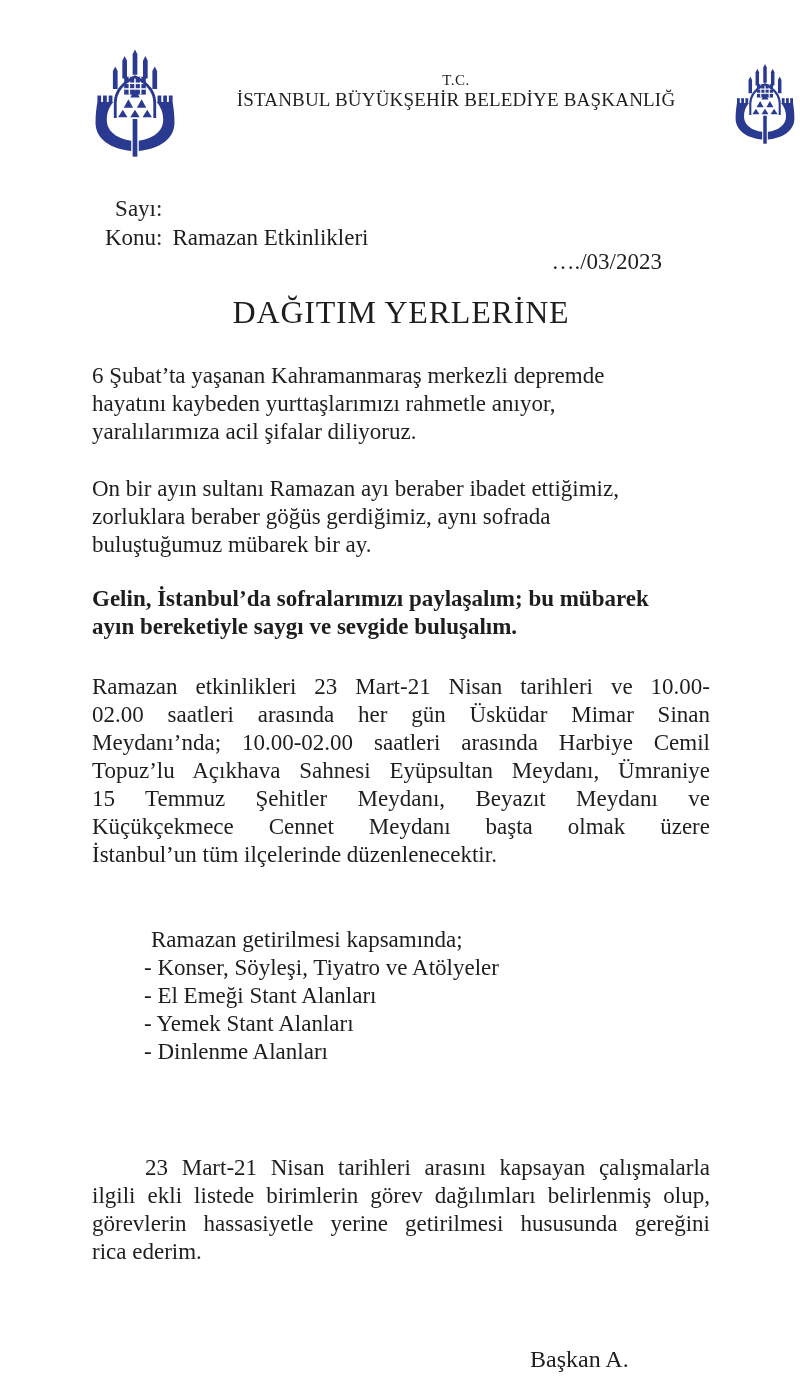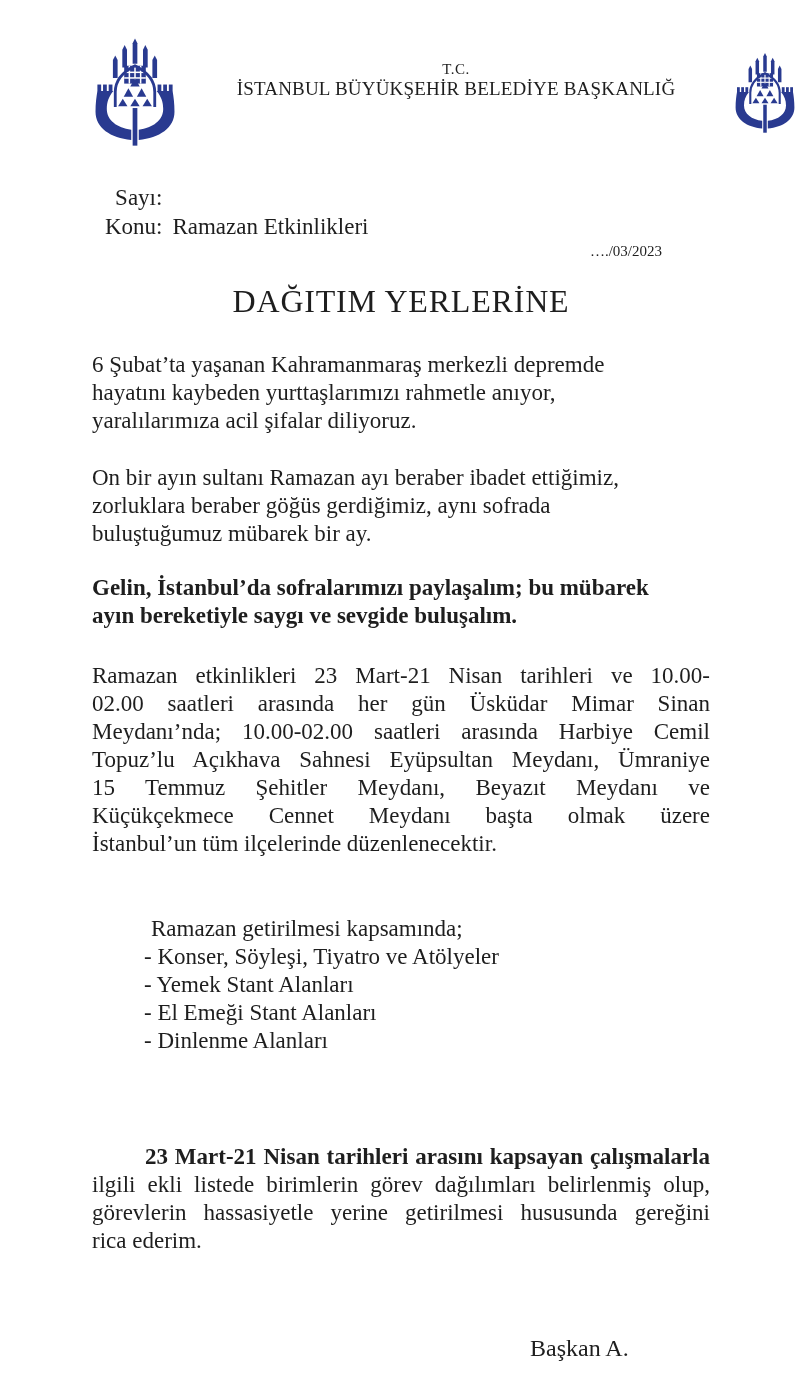--- a/index.html
+++ b/index.html
@@ -1,51 +1,51 @@
 <!DOCTYPE html>
 <html style="--logo-blue: #293a90; --ink: #1e1e1e;"><head>
 <meta charset="utf-8">
 <style>
   html, body { margin: 0; padding: 0; background: #ffffff; }
   body {
     width: 800px; height: 1388px; overflow: hidden;
     font-family: "Liberation Serif", "DejaVu Serif", serif;
     color: var(--ink, #1e1e1e);
   }
-  .page { width: 800px; height: 1033px; padding: 38px 90px 0 92px; box-sizing: border-box; }
+  .page { width: 800px; height: 1033px; padding: 49px 90px 0 92px; box-sizing: border-box; }
 
   
   .letterhead { display: flex; align-items: flex-start; margin-left: -4px; margin-right: -90px; }
   .logo svg { display: block; fill: var(--logo-blue, #293a90); }
   .logo-left svg { width: 94px; height: 110px; }
   .logo-right svg { width: 70px; height: 103px; margin-top: 4px; }
   .head-text { flex: 1; text-align: center; padding-top: 21px; line-height: 20px; white-space: nowrap; }
   .head-tc { font-size: 15px; letter-spacing: 0.5px; }
   .head-line { font-size: 19px; letter-spacing: 0.2px; }
 
   
   .meta { margin-top: 35px; font-size: 23px; line-height: 29px; }
   .meta-row { display: flex; }
   .meta-label { width: 64px; text-align: right; }
   .meta-colon { margin-right: 10px; }
-  .date-row { margin-top: -4px; font-size: 15px; line-height: 28px; text-align: right; padding-right: 48px; }
+  .date-row { margin-top: -4px; font-size: 23px; line-height: 28px; text-align: right; padding-right: 48px; }
 
   .recipient { margin-top: 21px; font-size: 32px; line-height: 30px; text-align: center; letter-spacing: 0.8px; }
 
   
   .para { font-size: 23px; line-height: 28px; }
   .p1 { margin-top: 35px; }
   .p2 { margin-top: 29px; }
   .p3 { margin-top: 26px; font-weight: bold; }
   .p4 { margin-top: 32px; }
   .list-block { margin-top: 57px; margin-left: 52px; }
   .list-intro { padding-left: 7px; }
   .p5 { margin-top: 88px; }
   .jline { text-align: justify; text-align-last: justify; }
-  .indent1 { padding-left: 53px; font-weight: bold; }
+  .indent1 { padding-left: 53px; }
   .sig-row { margin-top: 79px; font-size: 24px; line-height: 28px; }
   .sig { margin-left: 438px; }
 </style>
 </head>
 <body>
 
 <div class="page">
 
   <div class="letterhead">
     <span class="logo logo-left">
@@ -162,22 +162,22 @@
     <div class="jline">Meydanı’nda; 10.00-02.00 saatleri arasında Harbiye Cemil</div>
     <div class="jline">Topuz’lu Açıkhava Sahnesi Eyüpsultan Meydanı, Ümraniye</div>
     <div class="jline">15 Temmuz Şehitler Meydanı, Beyazıt Meydanı ve</div>
     <div class="jline">Küçükçekmece Cennet Meydanı başta olmak üzere</div>
     <div>İstanbul’un tüm ilçelerinde düzenlenecektir.</div>
   </div>
 
   <div class="para list-block">
     <div class="list-intro">Ramazan getirilmesi kapsamında;</div>
     <div>- Konser, Söyleşi, Tiyatro ve Atölyeler</div>
+    <div>- El Emeği Stant Alanları</div>
     <div>- Yemek Stant Alanları</div>
-    <div>- El Emeği Stant Alanları</div>
     <div>- Dinlenme Alanları</div>
   </div>
 
   <div class="para p5">
     <div class="jline indent1">23 Mart-21 Nisan tarihleri arasını kapsayan çalışmalarla</div>
     <div class="jline">ilgili ekli listede birimlerin görev dağılımları belirlenmiş olup,</div>
     <div class="jline">görevlerin hassasiyetle yerine getirilmesi hususunda gereğini</div>
     <div>rica ederim.</div>
   </div>
 

